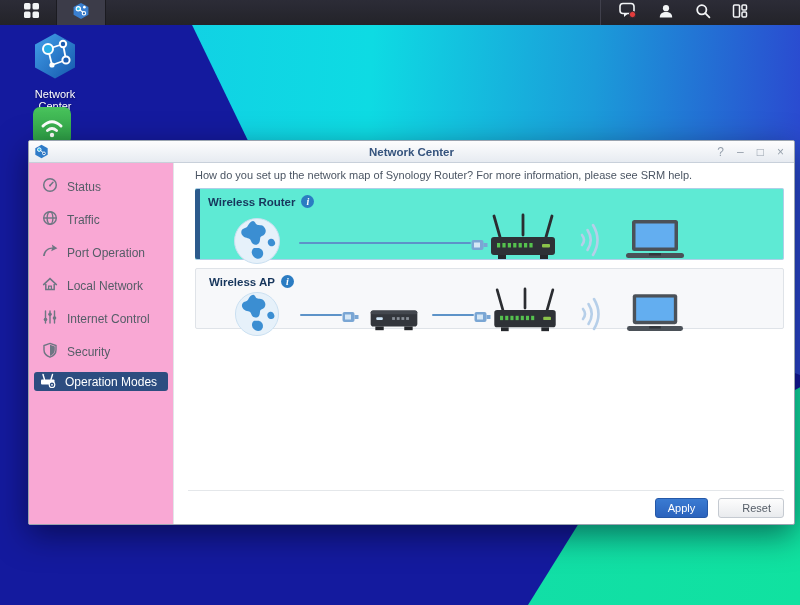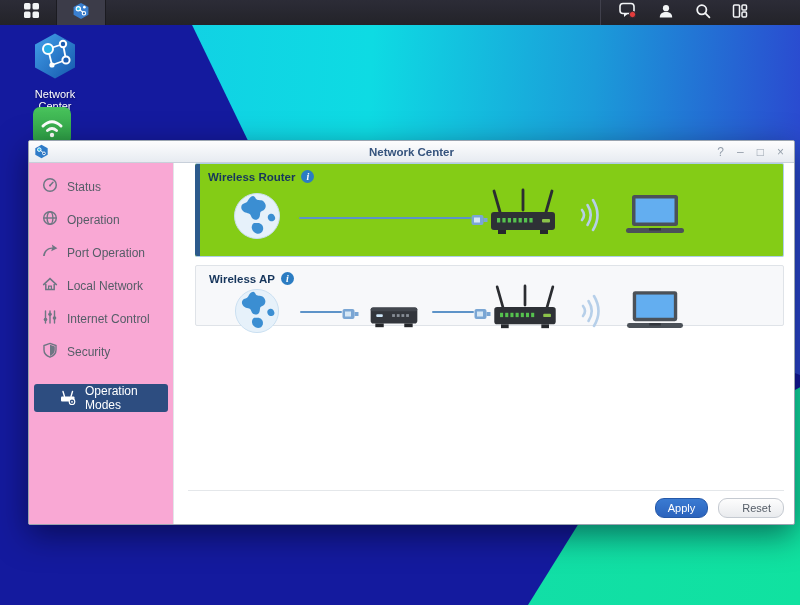--- a/index.html
+++ b/index.html
@@ -45,46 +45,46 @@
   .titlebar-controls { margin-left:auto; display:flex; align-items:center; gap:13px; padding-right:10px; z-index:2; }
   .tb-ctrl { font-size:12px; color:#96a0ac; cursor:pointer; line-height:1; }
 
   .window-body { flex:1; display:flex; min-height:0; }
 
   
   .sidebar { width:145px; flex:0 0 145px; border-right:1px solid #e2e5e9; padding-top:7px; background:#f9a8d4; }
   .side-item { height:33px; display:flex; align-items:center; gap:9px; padding-left:13px;
     font-size:12px; color:#555d67; cursor:pointer; }
   .side-item svg { flex:0 0 16px; }
-  .side-item.selected { background:#2d4d80; color:#fff; margin:16px 5px; height:28px;
-    border-radius:3px; padding-left:26px; }
+  .side-item.selected { background:#2d4d80; color:#fff; margin:4px 5px; height:19px;
+    border-radius:3px; padding-left:6px; }
 
   
   .main { flex:1; display:flex; flex-direction:column; min-width:0; padding-bottom:6px; }
   .intro { font-size:11px; color:#4b5563; padding:6px 10px 7px 21px; }
 
   .mode-panel { position:relative; margin:0 10px 8px 21px; border:1px solid #dfe3e8;
     background:#f7f8fa; border-radius:2px; height:61px; cursor:pointer; }
-  .mode-panel.selected { background:#84cc16; border:1px solid #aecfe8; height:94px;
+  .mode-panel.selected { background:#5eead4; border:1px solid #aecfe8; height:72px;
     border-left:none; padding-left:0; }
   .mode-panel.selected::before { content:""; position:absolute; left:0; top:0; bottom:0; width:5px;
     background:#2c5a8c; border-radius:2px 0 0 2px; }
   .mode-title { position:absolute; left:13px; top:6px; font-size:11.5px; font-weight:bold;
     color:#17365c; display:flex; align-items:center; gap:6px; }
   .info-badge { width:13px; height:13px; border-radius:50%; background:#2b7cc2; color:#fff;
     font-family:"Liberation Serif", serif; font-style:italic; font-weight:bold; font-size:10px;
     display:inline-flex; align-items:center; justify-content:center; line-height:1; cursor:pointer; }
   .dg { position:absolute; }
   .dg-line { height:2px; background:#5d93c8; border-radius:1px; }
 
   
   .footer { margin-top:auto; padding:0 10px 0 14px; }
   .footer-divider { border-top:1px solid #e4e7ea; margin-bottom:7px; }
   .footer-buttons { display:flex; justify-content:flex-end; gap:10px; }
-  .btn { height:20px; min-width:52px; padding:0 12px; font-size:11px; border-radius:9px;
+  .btn { height:20px; min-width:52px; padding:0 12px; font-size:11px; border-radius:3px;
     display:flex; align-items:center; justify-content:center; cursor:pointer; }
   .btn-apply { background:linear-gradient(#3a7bd2,#2b63bd); color:#fff; border:1px solid #2558a8; }
   .btn-reset { background:linear-gradient(#fdfdfd,#e9ebee); color:#555d67; border:1px solid #c5cad1;padding-left:23px; }
 </style>
 </head>
 <body>
 
 <div class="bg-band bg-cyan"></div>
 <div class="bg-band bg-teal"></div>
 
@@ -225,21 +225,21 @@
         <span>Status</span>
       </div>
       <div class="side-item">
         <span>
           <svg width="16" height="16" viewBox="0 0 16 16" fill="none" stroke="#6e7683" stroke-width="1.4">
             <circle cx="8" cy="8" r="6.3"></circle>
             <ellipse cx="8" cy="8" rx="2.9" ry="6.3"></ellipse>
             <line x1="1.7" y1="8" x2="14.3" y2="8"></line>
           </svg>
         </span>
-        <span>Operation</span>
+        <span>Traffic</span>
       </div>
       <div class="side-item">
         <span>
           <svg width="16" height="16" viewBox="0 0 16 16">
             <path d="M1 13 C2 7 6 4.2 10.6 4.4 L9.8 1.4 L15.4 5.2 L9.2 8.2 L10 5.8 C6 6 3.4 8.6 2.8 13 Z" fill="#6e7683"></path>
           </svg>
         </span>
         <span>Port Operation</span>
       </div>
       <div class="side-item">
@@ -282,20 +282,21 @@
             <rect x="1" y="7.5" width="13.5" height="5" rx="1" fill="#fff"></rect>
             <circle cx="12" cy="12.8" r="2.8" fill="#2d4d80" stroke="#fff" stroke-width="1.2"></circle>
             <circle cx="12" cy="12.8" r="0.9" fill="#fff"></circle>
           </svg>
         </span>
         <span>Operation Modes</span>
       </div>
     </div>
 
     <div class="main">
+      <div class="intro">How do you set up the network map of Synology Router? For more information, please see SRM help.</div>
 
       <div class="mode-panel selected">
         <div class="mode-title">
           <span>Wireless Router</span>
           <span class="info-badge">i</span>
         </div>
         <span class="dg" style="left:38px; top:28px;">
           <svg width="48" height="48" viewBox="0 0 48 48">
             <circle cx="24" cy="24" r="22.5" fill="#e6f1fa" stroke="#c9dff0" stroke-width="1"></circle>
             <path d="M20 4 C15 5 16 10 12 11 C8 12 7 16 10 19 C13 22 17 20 18 24 C19 28 24 29 26 26 C28 23 26 20 29 19 C33 18 34 13 31 10 C29 7 25 9 23 7 C22 5 21 4 20 4 Z" fill="#3b8ed2"></path>

